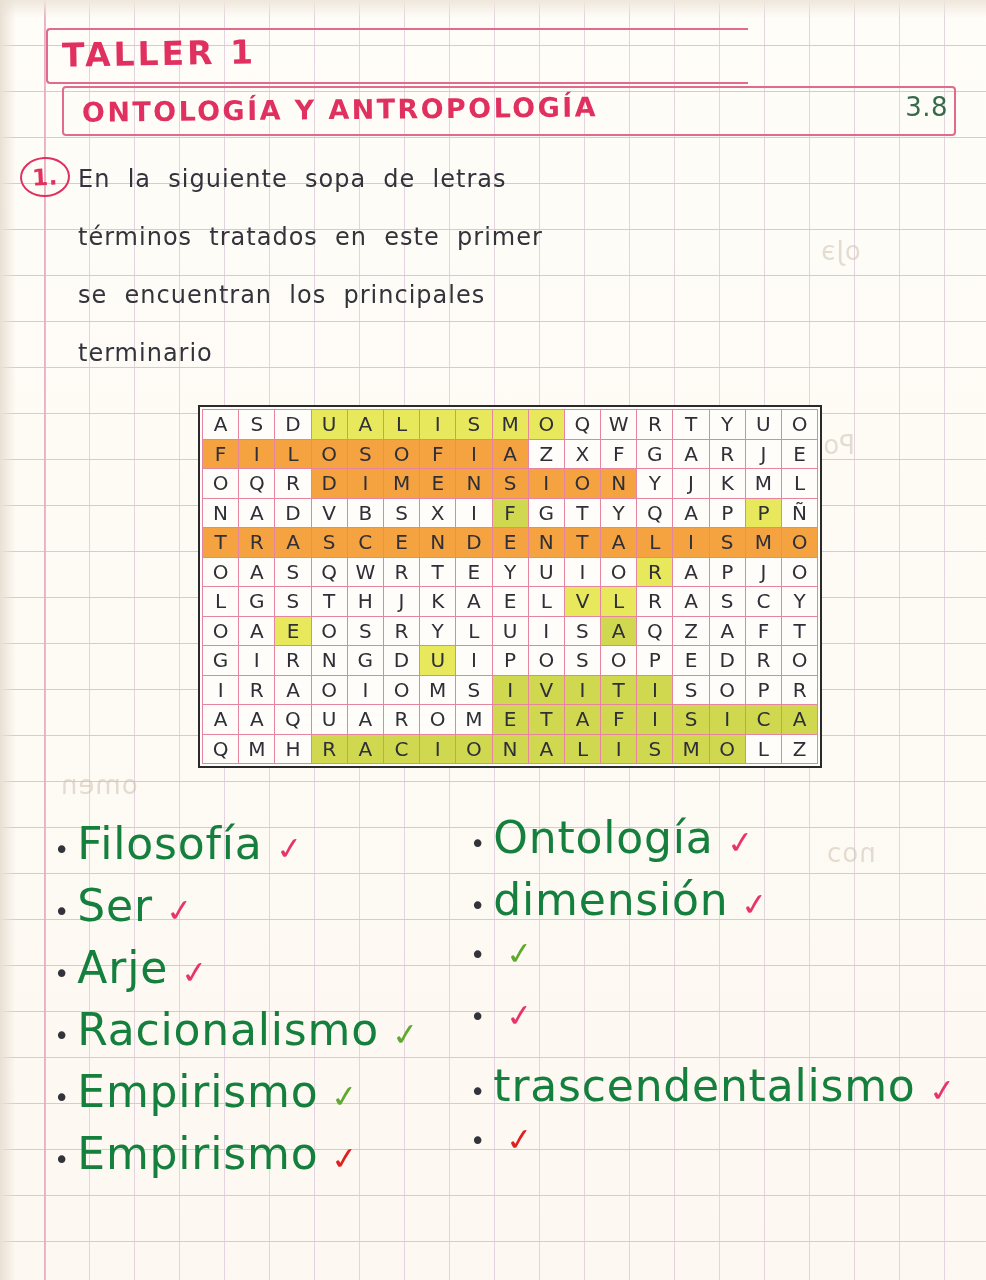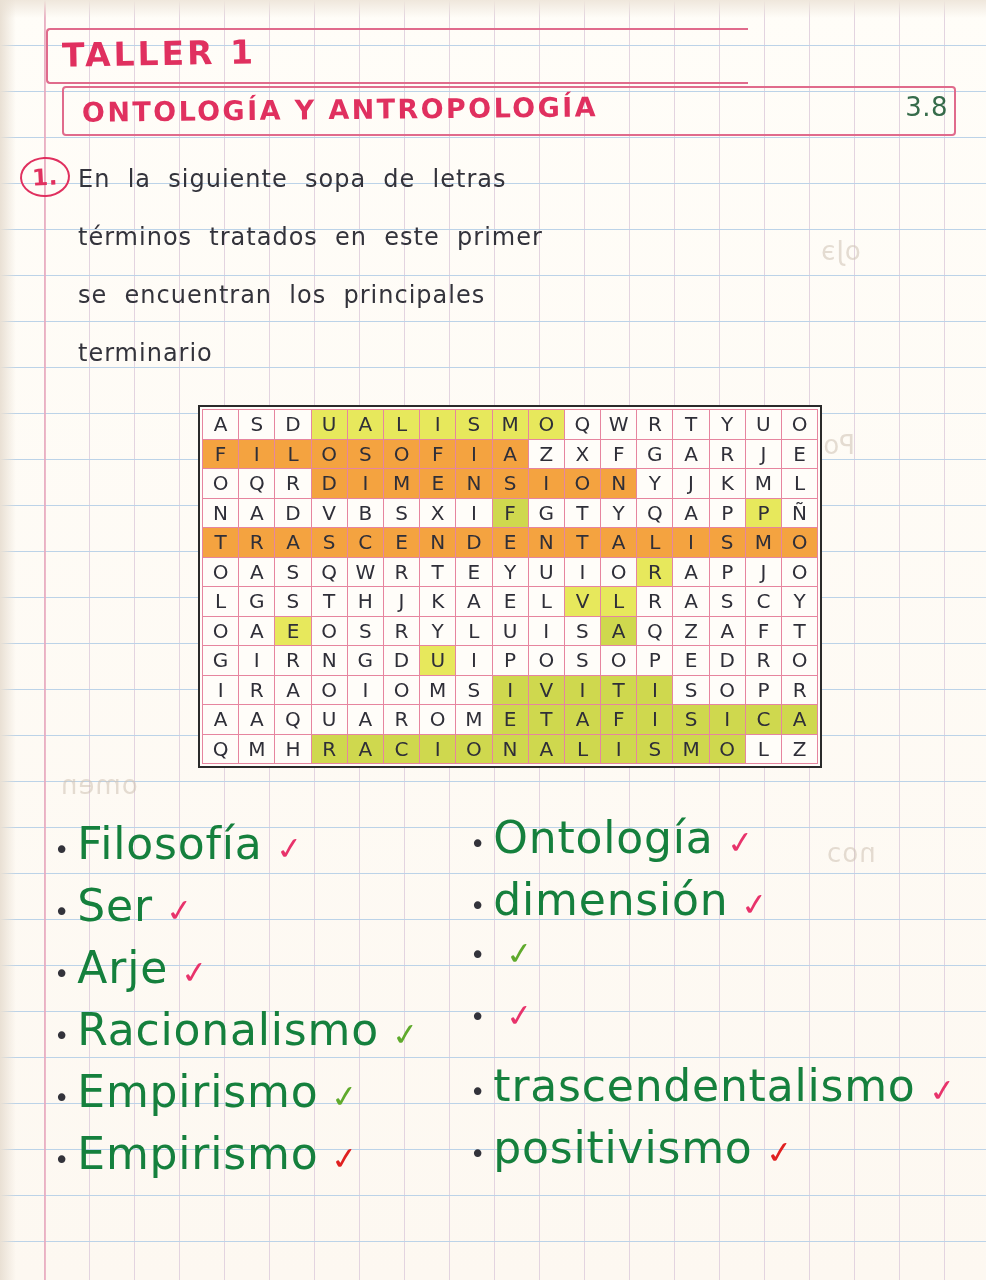--- a/index.html
+++ b/index.html
@@ -520,17 +520,16 @@
         <span class="bullet">•</span>
         <span class="check pink">✓</span>
       </div>
       <div class="word-row">
         <span class="bullet">•</span>
         <span class="word hw">trascendentalismo</span>
         <span class="check pink">✓</span>
       </div>
       <div class="word-row">
         <span class="bullet">•</span>
-        <span class="word hw">positivismo</span>
         <span class="check red">✓</span>
       </div>
     </div>
 </div>
 
 </body></html>

